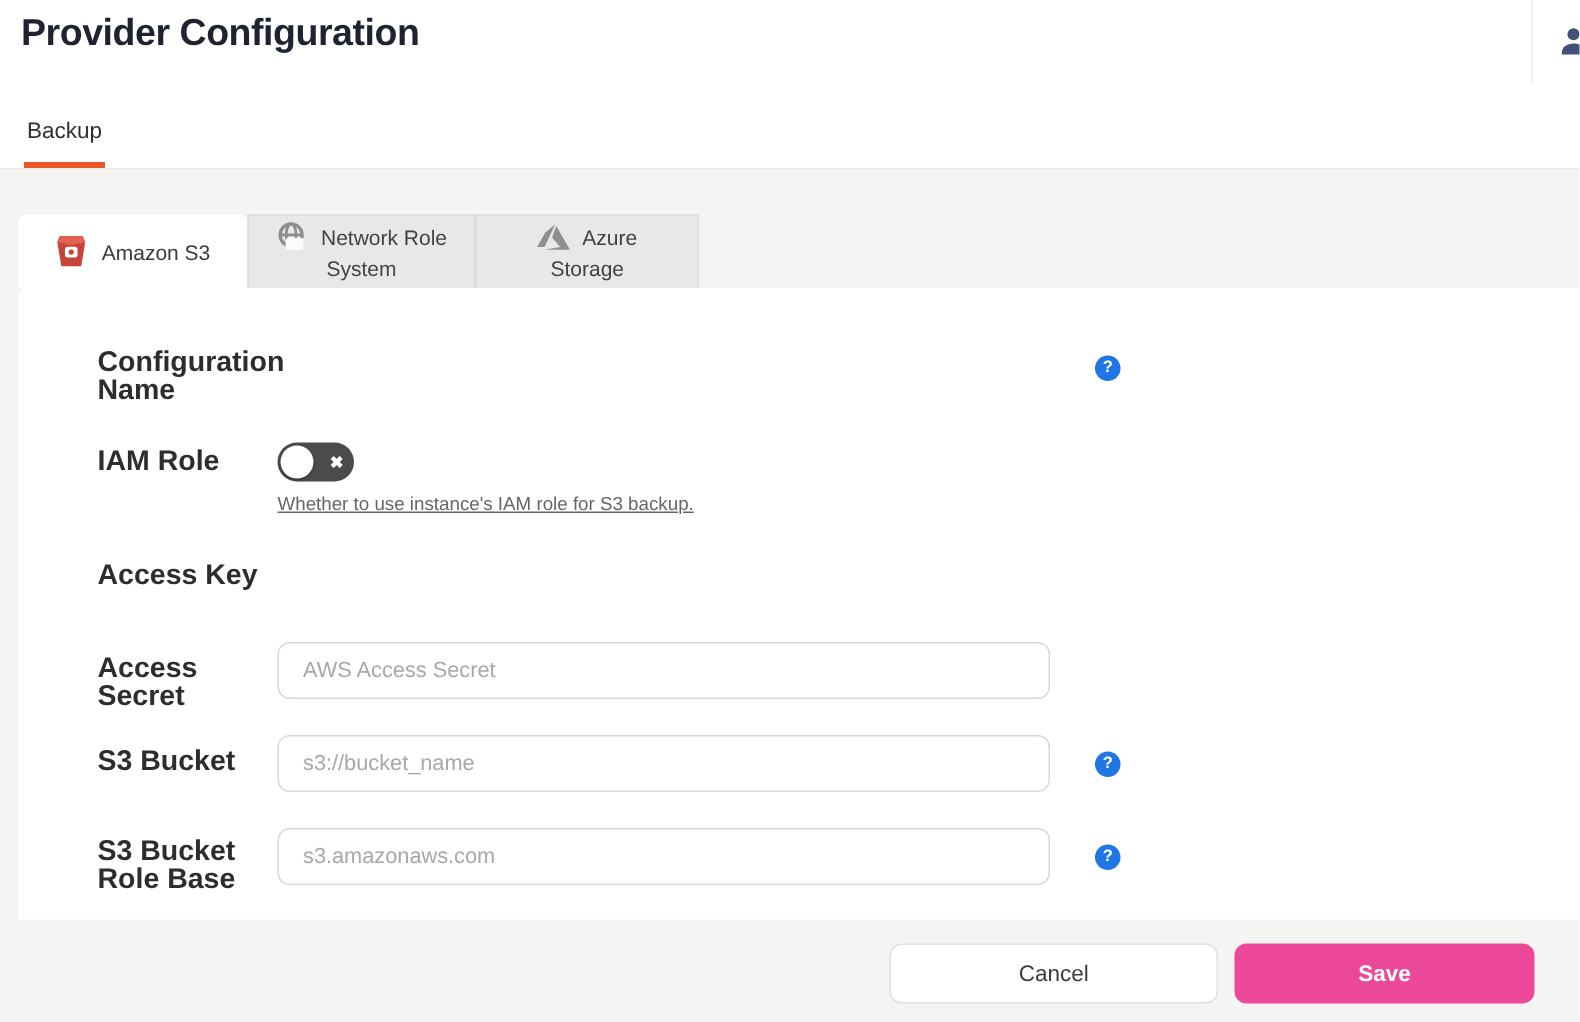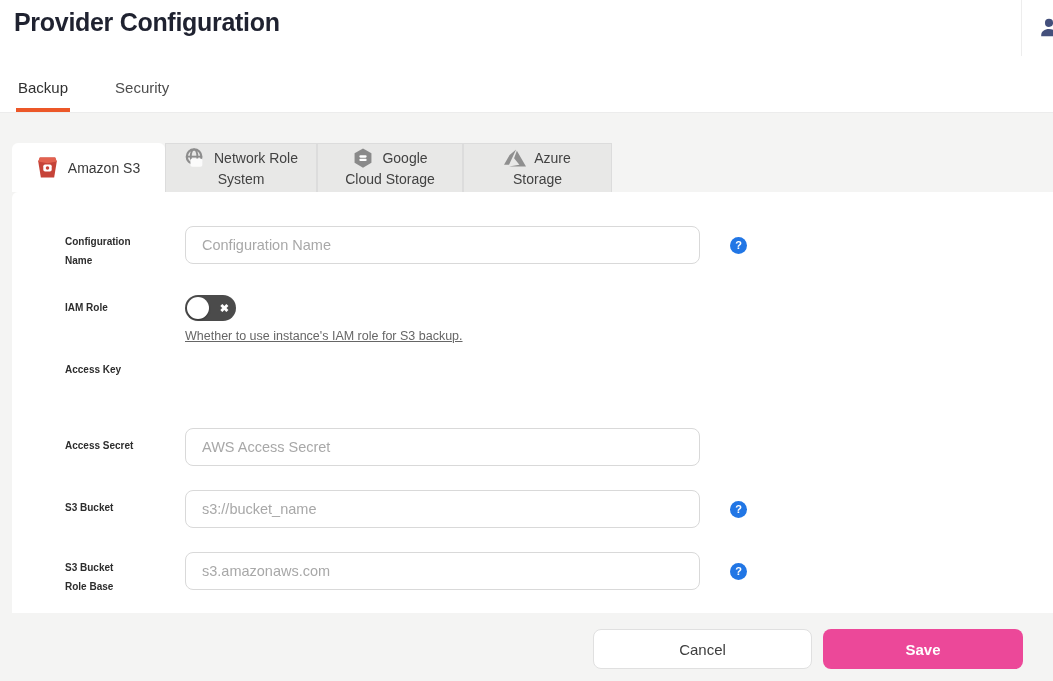--- a/index.html
+++ b/index.html
@@ -57,41 +57,41 @@
   .ptab svg { display: block; }
 
   
   .panel {
     position: absolute; top: 79px; left: 12px; right: 0; height: 421px;
     background: #ffffff; border-top-left-radius: 6px;
   }
 
   .field-label {
     position: absolute; left: 53px; width: 112px;
-    font-size: 10px; font-weight: 700; color: #2d2d2d; line-height: 19px;
+    font-size: 19px; font-weight: 700; color: #2d2d2d; line-height: 19px;
   }
   .field-input {
     position: absolute; left: 173px; width: 515px; height: 38px;
     border: 1px solid #d9d9d9; border-radius: 8px; padding: 0 16px;
     font-size: 14.5px; color: #333; background: #fff; outline: none;
     font-family: "Liberation Sans", sans-serif;
   }
   .field-input::placeholder { color: #a8a8a8; }
 
   .help-icon {
     position: absolute; left: 718px; width: 17px; height: 17px;
     background: #2176e5; border-radius: 50%;
     color: #ffffff; font-size: 11px; font-weight: 700;
     display: flex; align-items: center; justify-content: center;
     cursor: pointer; line-height: 1;
   }
 
   .t-config-label { top: 40px; }   .t-config-input { top: 34px; }  .t-config-help { top: 45px; }
   .t-iam-label    { top: 106px; }
-  .t-key-label    { top: 168px; }  .t-key-input    { top: 174px; }
+  .t-key-label    { top: 182px; }  .t-key-input    { top: 174px; }
   .t-secret-label { top: 244px; }  .t-secret-input { top: 236px; }
   .t-bucket-label { top: 306px; }  .t-bucket-input { top: 298px; } .t-bucket-help { top: 309px; }
   .t-host-label   { top: 366px; }  .t-host-input   { top: 360px; } .t-host-help   { top: 371px; }
 
   
   .toggle {
     position: absolute; left: 173px; top: 103px; width: 51px; height: 26px;
     background: #4b4b4b; border-radius: 13px; cursor: pointer;
   }
   .toggle-knob {
@@ -122,21 +122,20 @@
 <div class="user-divider"></div>
 <div class="user-icon">
   <svg width="22" height="22" viewBox="0 0 24 24" fill="#44507c">
     <circle cx="12" cy="7.5" r="4.4"></circle>
     <path d="M3.5 21c0-4.3 3.8-6.8 8.5-6.8s8.5 2.5 8.5 6.8v1.2H3.5z"></path>
   </svg>
 </div>
 
 <div class="nav-tabs">
   <div class="nav-tab active">Backup</div>
-  <div class="nav-tab">Security</div>
 </div>
 <div class="header-border"></div>
 
 <div class="gray-band">
 
   <div class="provider-tabs">
 
     <div class="ptab active">
       <span>
         <svg width="21" height="25" viewBox="0 0 24 28">
@@ -157,33 +156,20 @@
             <ellipse cx="11" cy="10.5" rx="3.6" ry="8" fill="none" stroke="#8d8d8d" stroke-width="2"></ellipse>
             <line x1="3" y1="10.5" x2="19" y2="10.5" stroke="#8d8d8d" stroke-width="2"></line>
             <rect x="7" y="12.5" width="13" height="9" rx="2" fill="#fbfbfb"></rect>
           </svg>
         </span>
         <span>Network Role</span>
       </span>
       <span class="line2">System</span>
     </div>
 
-    <div class="ptab inactive ptab-gcs">
-      <span class="row1">
-        <span>
-          <svg width="22" height="22" viewBox="0 0 24 24">
-            <path d="M12 1.5 L21.2 6.8 V17.2 L12 22.5 L2.8 17.2 V6.8 Z" fill="#8a8a8a"></path>
-            <rect x="8" y="9.1" width="8" height="2.5" rx="1.25" fill="#ffffff"></rect>
-            <rect x="8" y="12.9" width="8" height="2.5" rx="1.25" fill="#ffffff"></rect>
-          </svg>
-        </span>
-        <span>Google</span>
-      </span>
-      <span class="line2">Cloud Storage</span>
-    </div>
 
     <div class="ptab inactive ptab-azure">
       <span class="row1">
         <span>
           <svg width="22" height="22" viewBox="0 0 24 24" fill="#8f8f8f">
             <path d="M5.483 21.3H24L14.025 4.013l-3.038 8.347 5.836 6.938L5.483 21.3zM13.23 2.7L6.105 8.677 0 19.253h5.505v.001L13.23 2.7z"></path>
           </svg>
         </span>
         <span>Azure</span>
       </span>
@@ -191,21 +177,20 @@
     </div>
 
   </div>
 
   <div class="panel">
 
     <div class="field-label t-config-label">
       <div>Configuration</div>
       <div>Name</div>
     </div>
-    <input class="field-input t-config-input" type="text" placeholder="Configuration Name" style="">
     <div class="help-icon t-config-help">?</div>
 
     <div class="field-label t-iam-label">
       <div>IAM Role</div>
     </div>
     <div class="toggle">
       <div class="toggle-knob"></div>
       <div class="toggle-x">✖</div>
     </div>
     <div class="helper-text">Whether to use instance's IAM role for S3 backup.</div>

